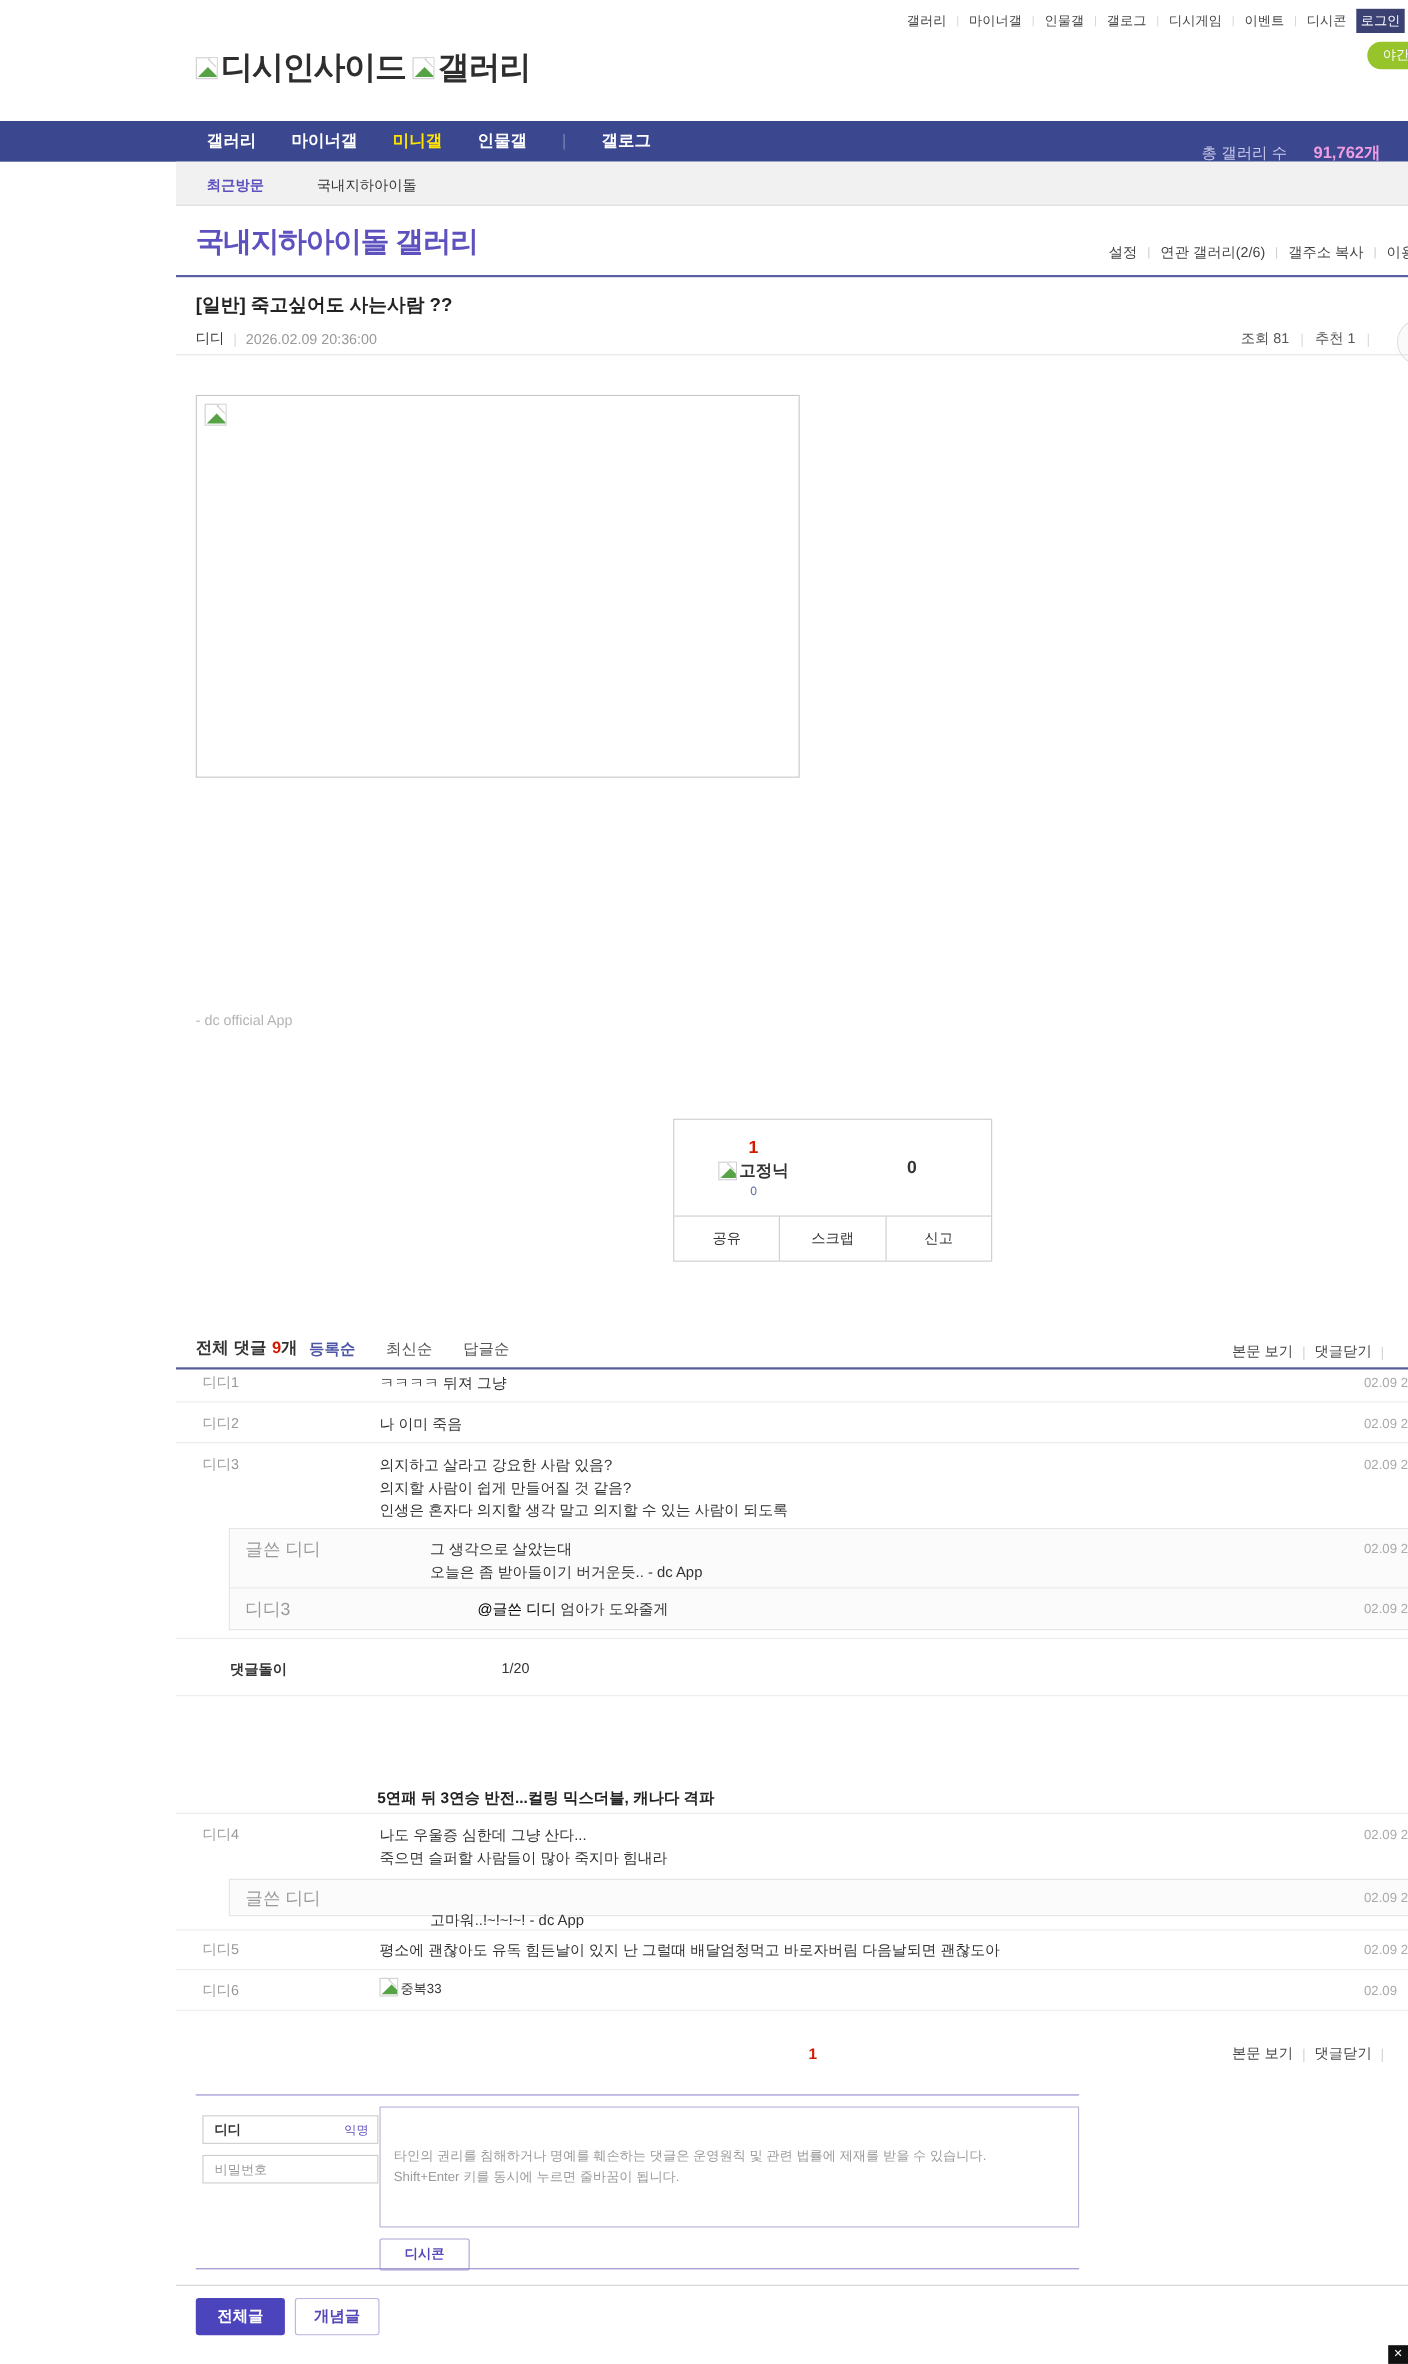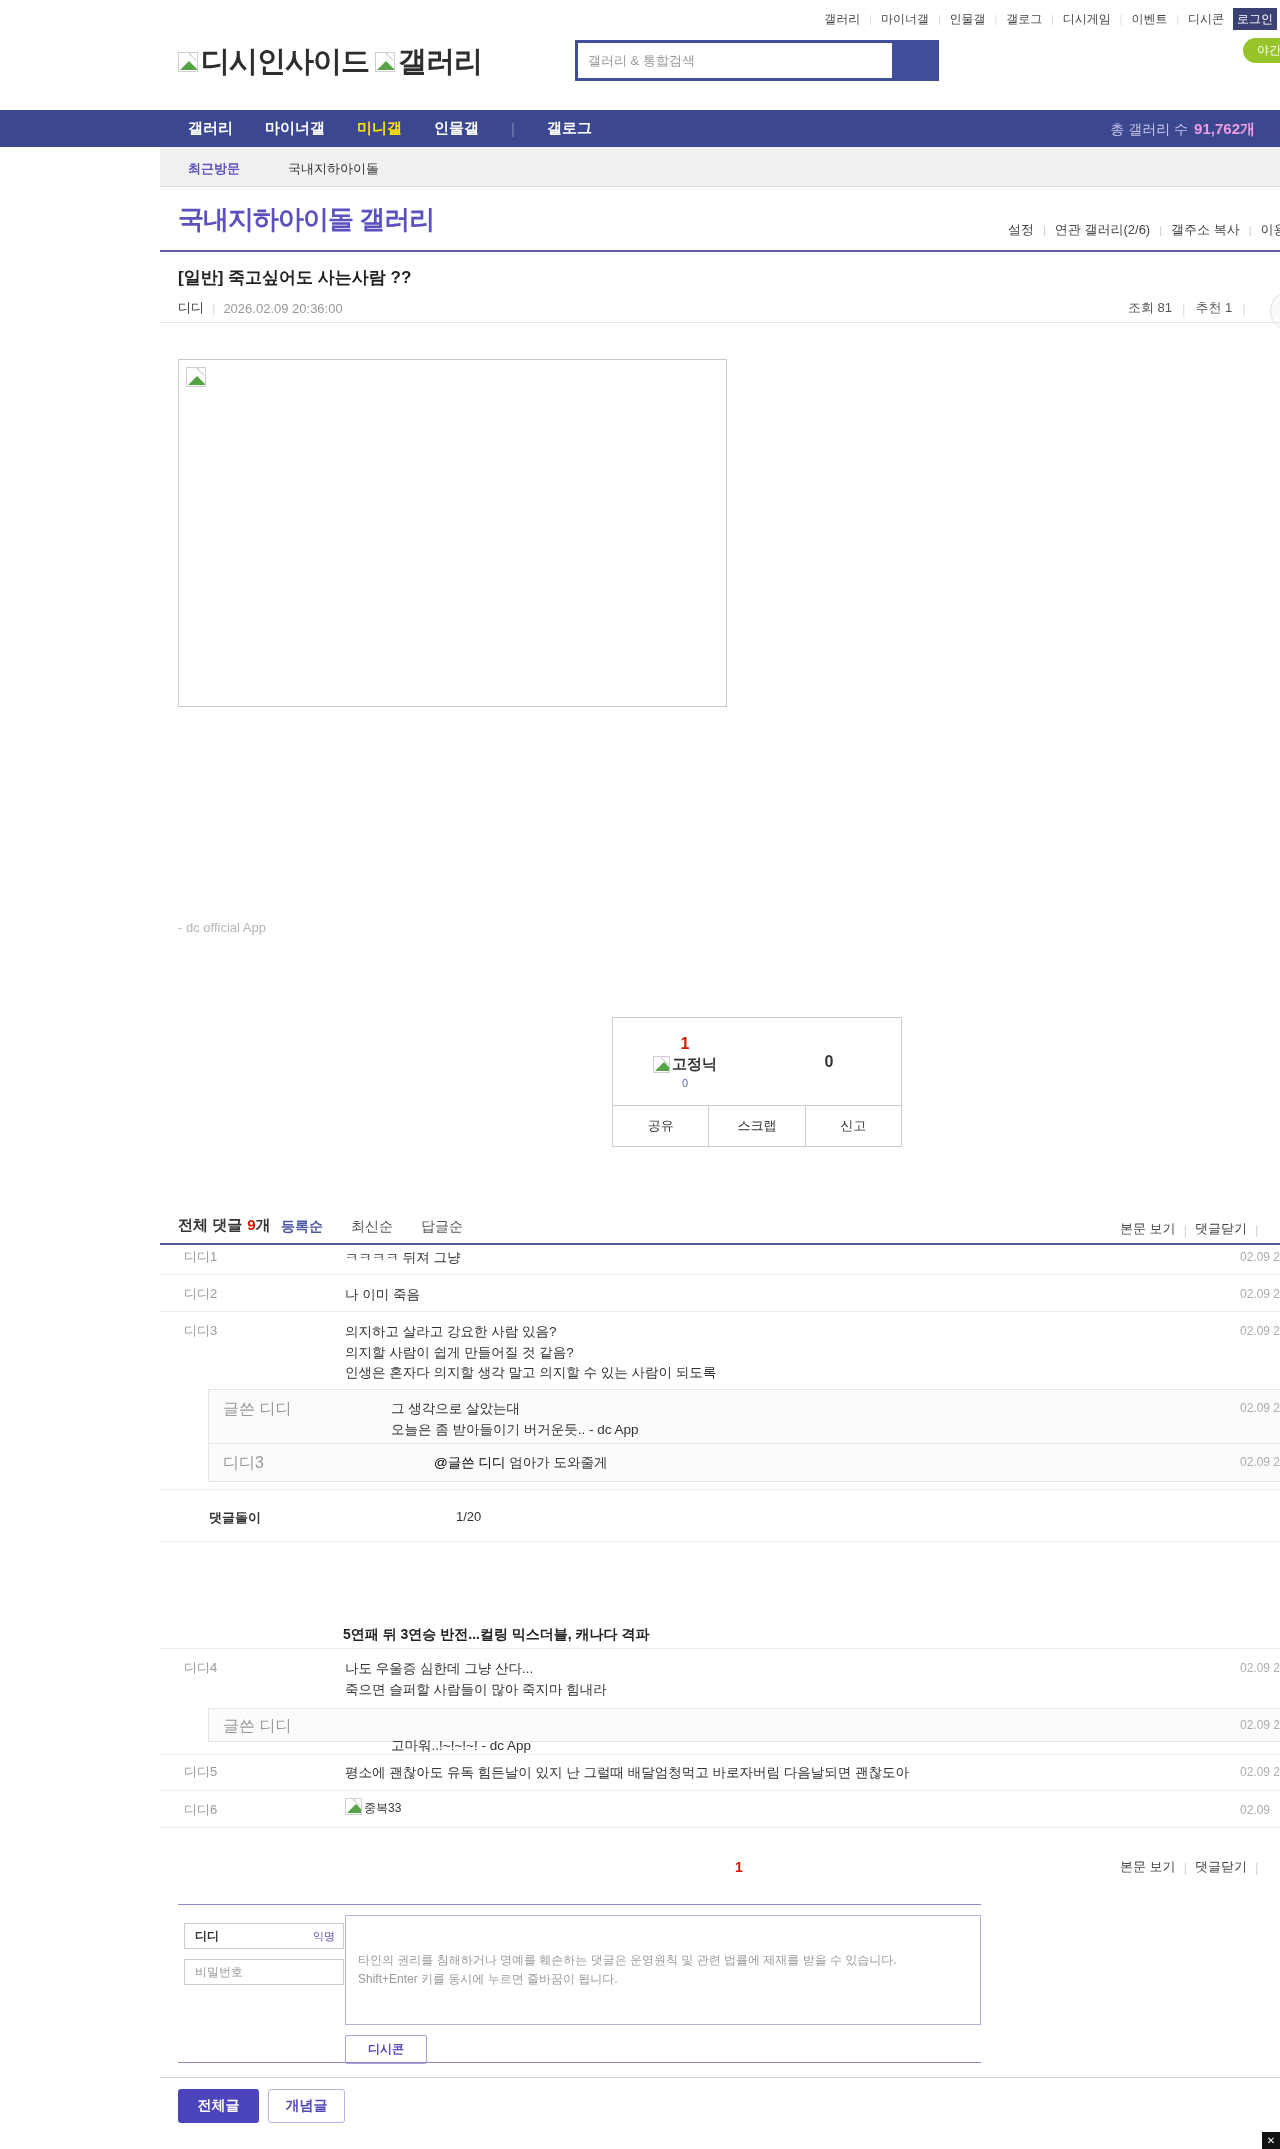--- a/index.html
+++ b/index.html
@@ -28,21 +28,21 @@
               display:flex;background:#fff;}
   .search-input{flex:1;border:none;outline:none;font-size:13px;padding:0 10px;color:#333;
                 font-family:"Liberation Sans","DejaVu Sans",sans-serif;}
   .search-input::placeholder{color:#999;}
   .search-btn{width:44px;background:#414e9a;border:none;cursor:pointer;}
   
   .mainnav{left:0;top:110px;width:1280px;height:37px;background:#3b4890;display:flex;align-items:center;}
   .mainnav .inner{display:flex;align-items:center;gap:32px;padding-left:188px;font-size:15px;font-weight:bold;color:#fff;}
   .mainnav .navsep{color:rgba(255,255,255,0.3);font-weight:normal;}
   .mainnav .active{color:#ffe400;}
-  .nav-total{position:absolute;right:25px;top:1px;height:37px;display:flex;align-items:center;gap:6px;font-size:14px;color:#c9c7ea;justify-content:flex-end;}
+  .nav-total{position:absolute;right:25px;top:11px;height:37px;display:flex;align-items:center;gap:24px;font-size:14px;color:#c9c7ea;justify-content:flex-end;}
   .nav-total b{color:#ef9ee3;font-size:15px;}
   
   .crumbbar{left:160px;top:147px;width:1120px;height:40px;background:#f1f1f1;border-bottom:1px solid #dcdcdc;box-sizing:border-box;}
   .crumb-recent{left:188px;top:160px;font-size:13px;font-weight:bold;color:#5c51be;}
   .crumb-cur{left:288px;top:160px;font-size:13px;color:#333;}
   
   .gal-title{left:178px;top:202px;font-size:26px;font-weight:bold;color:#5c51be;letter-spacing:-1px;}
   .gal-links{left:1008px;top:221px;display:flex;gap:9px;align-items:center;font-size:13px;color:#444;white-space:nowrap;}
   .gal-links .sep{color:#ccc;font-size:11px;}
   
@@ -138,24 +138,20 @@
   <div class="abs login-btn">로그인</div>
   <div class="abs night-pill">야간 모드</div>
 
   <div class="abs logo">
     <span class="bimg bimg20" style="margin-right:3px;"></span>
     <span>디시인사이드</span>
     <span class="bimg bimg20" style="margin:0 3px 0 6px;"></span>
     <span>갤러리</span>
   </div>
 
-  <div class="abs search-box">
-    <input class="search-input" type="text" placeholder="갤러리 &amp; 통합검색" style="">
-    <button class="search-btn"></button>
-  </div>
 
   <div class="abs mainnav">
     <div class="inner">
       <span>갤러리</span>
       <span>마이너갤</span>
       <span class="active">미니갤</span>
       <span>인물갤</span>
       <span class="navsep">|</span>
       <span>갤로그</span>
     </div>

